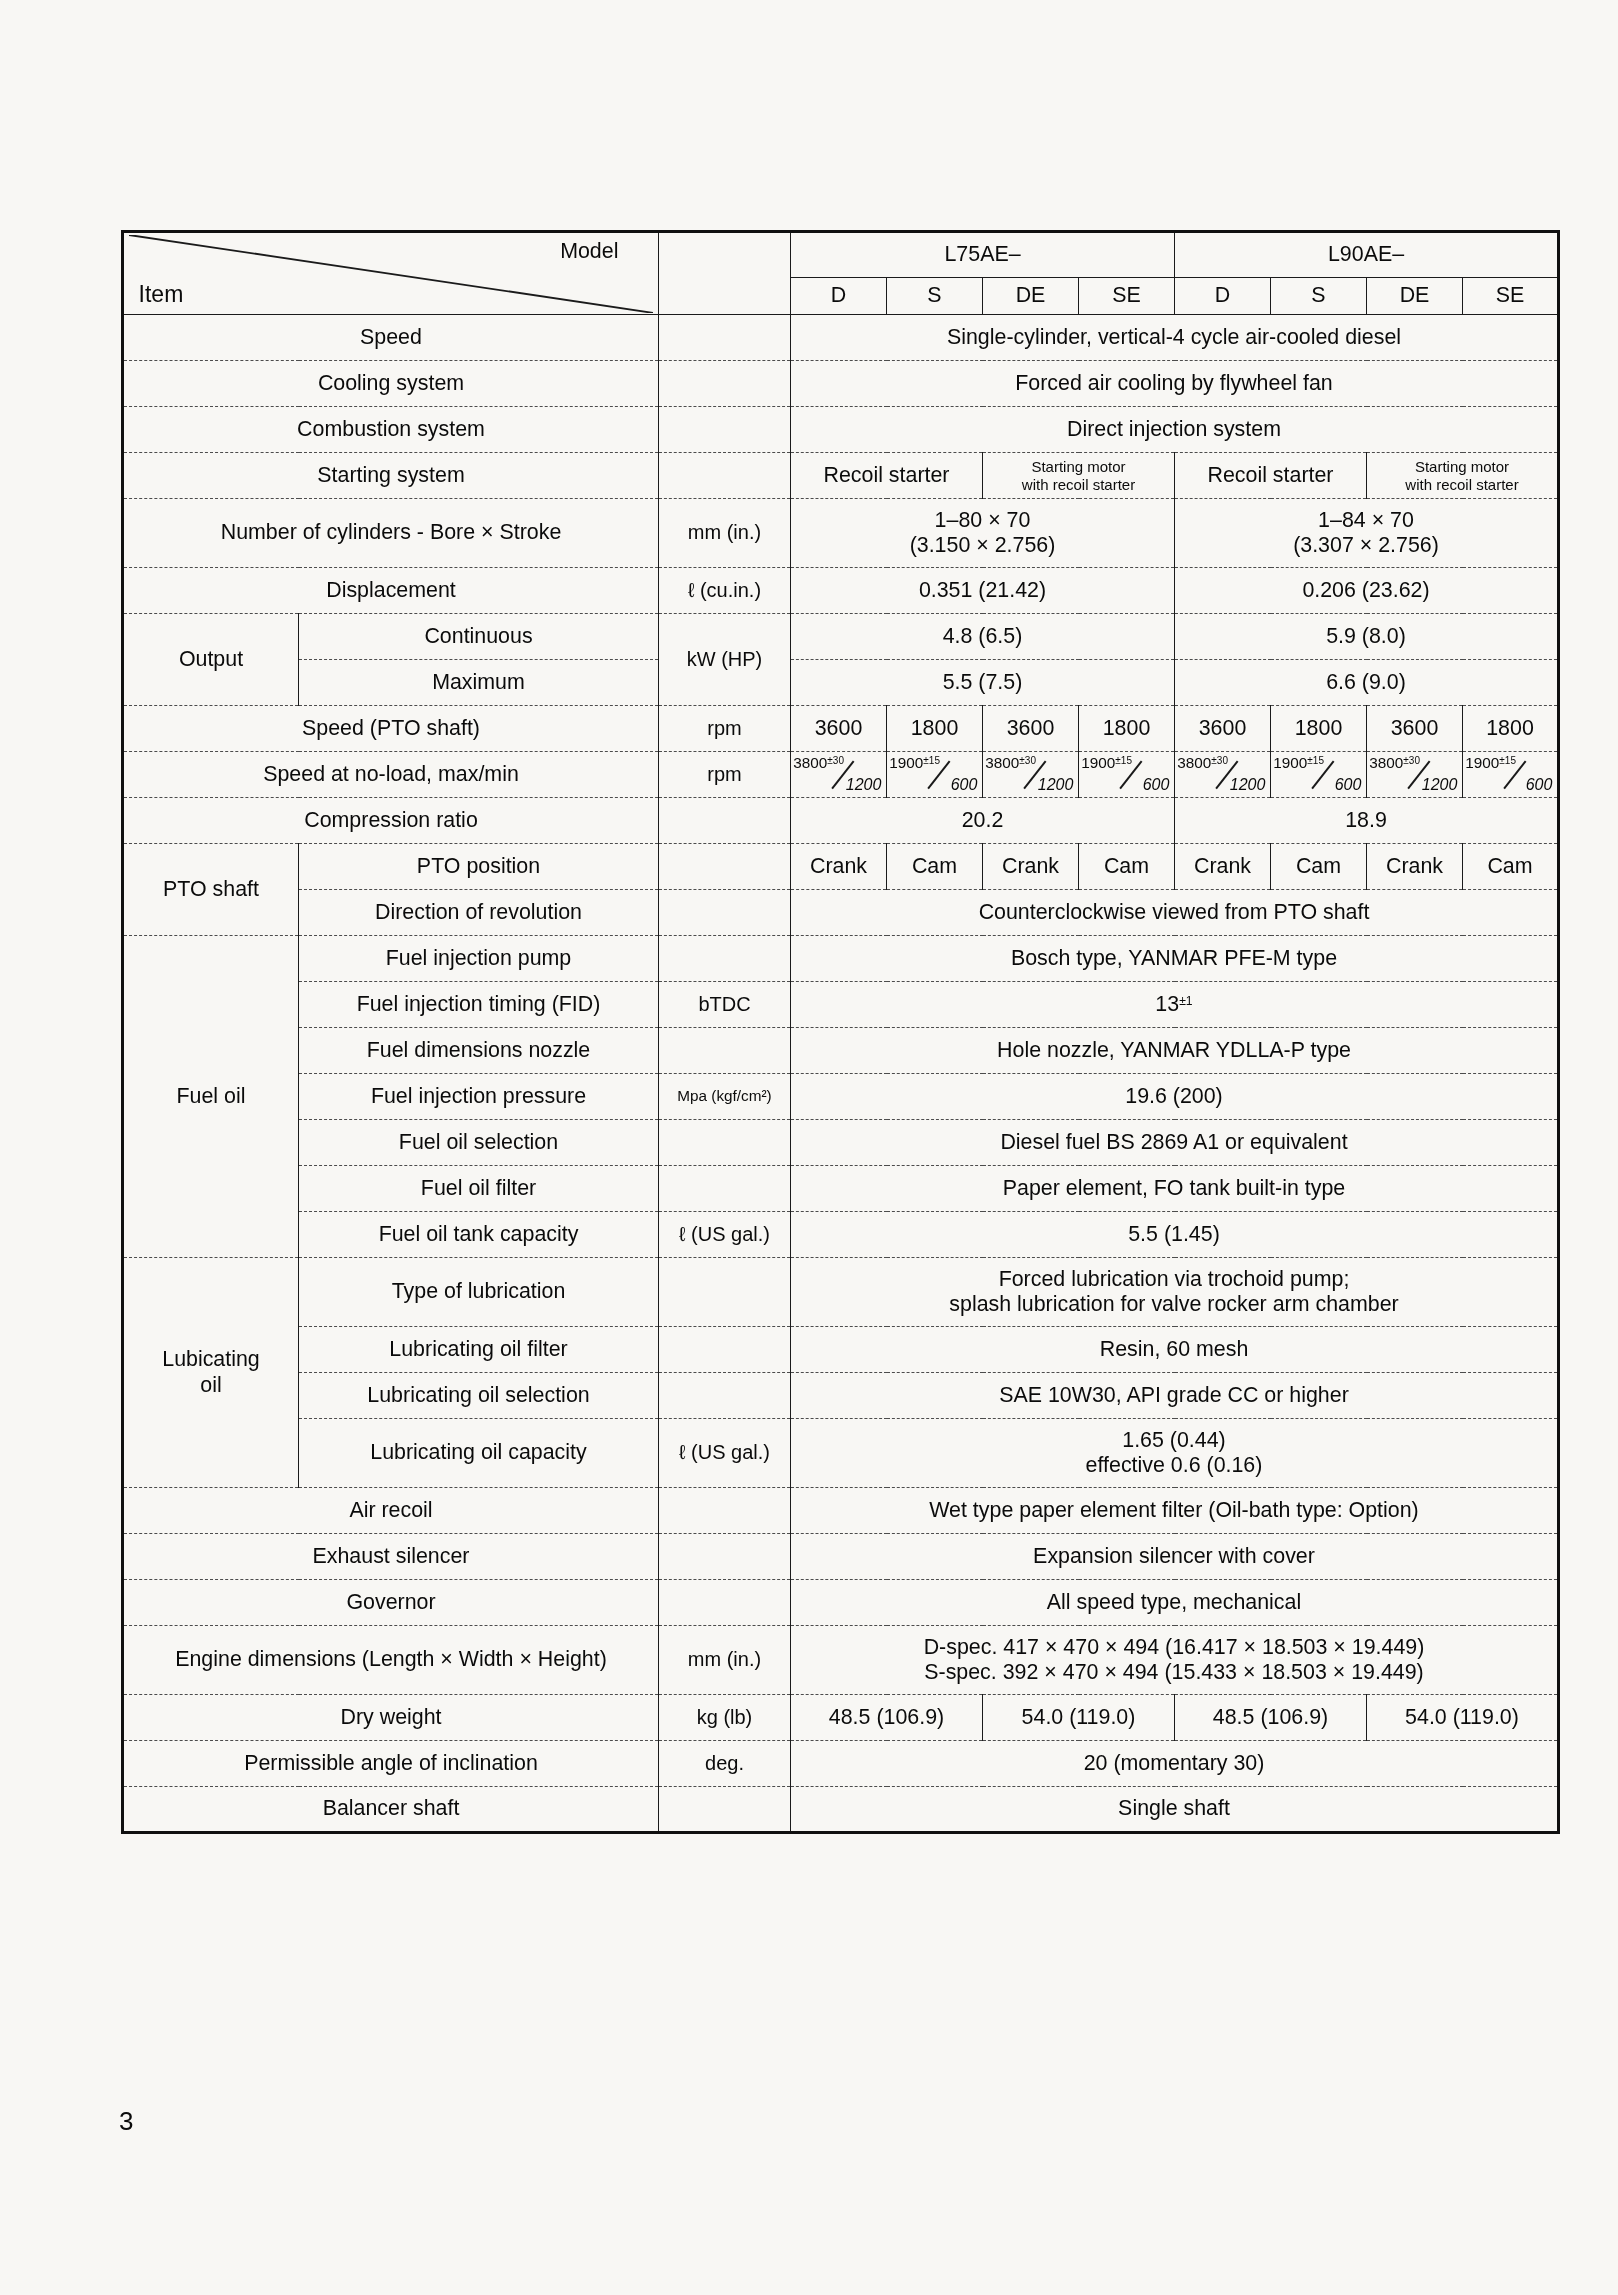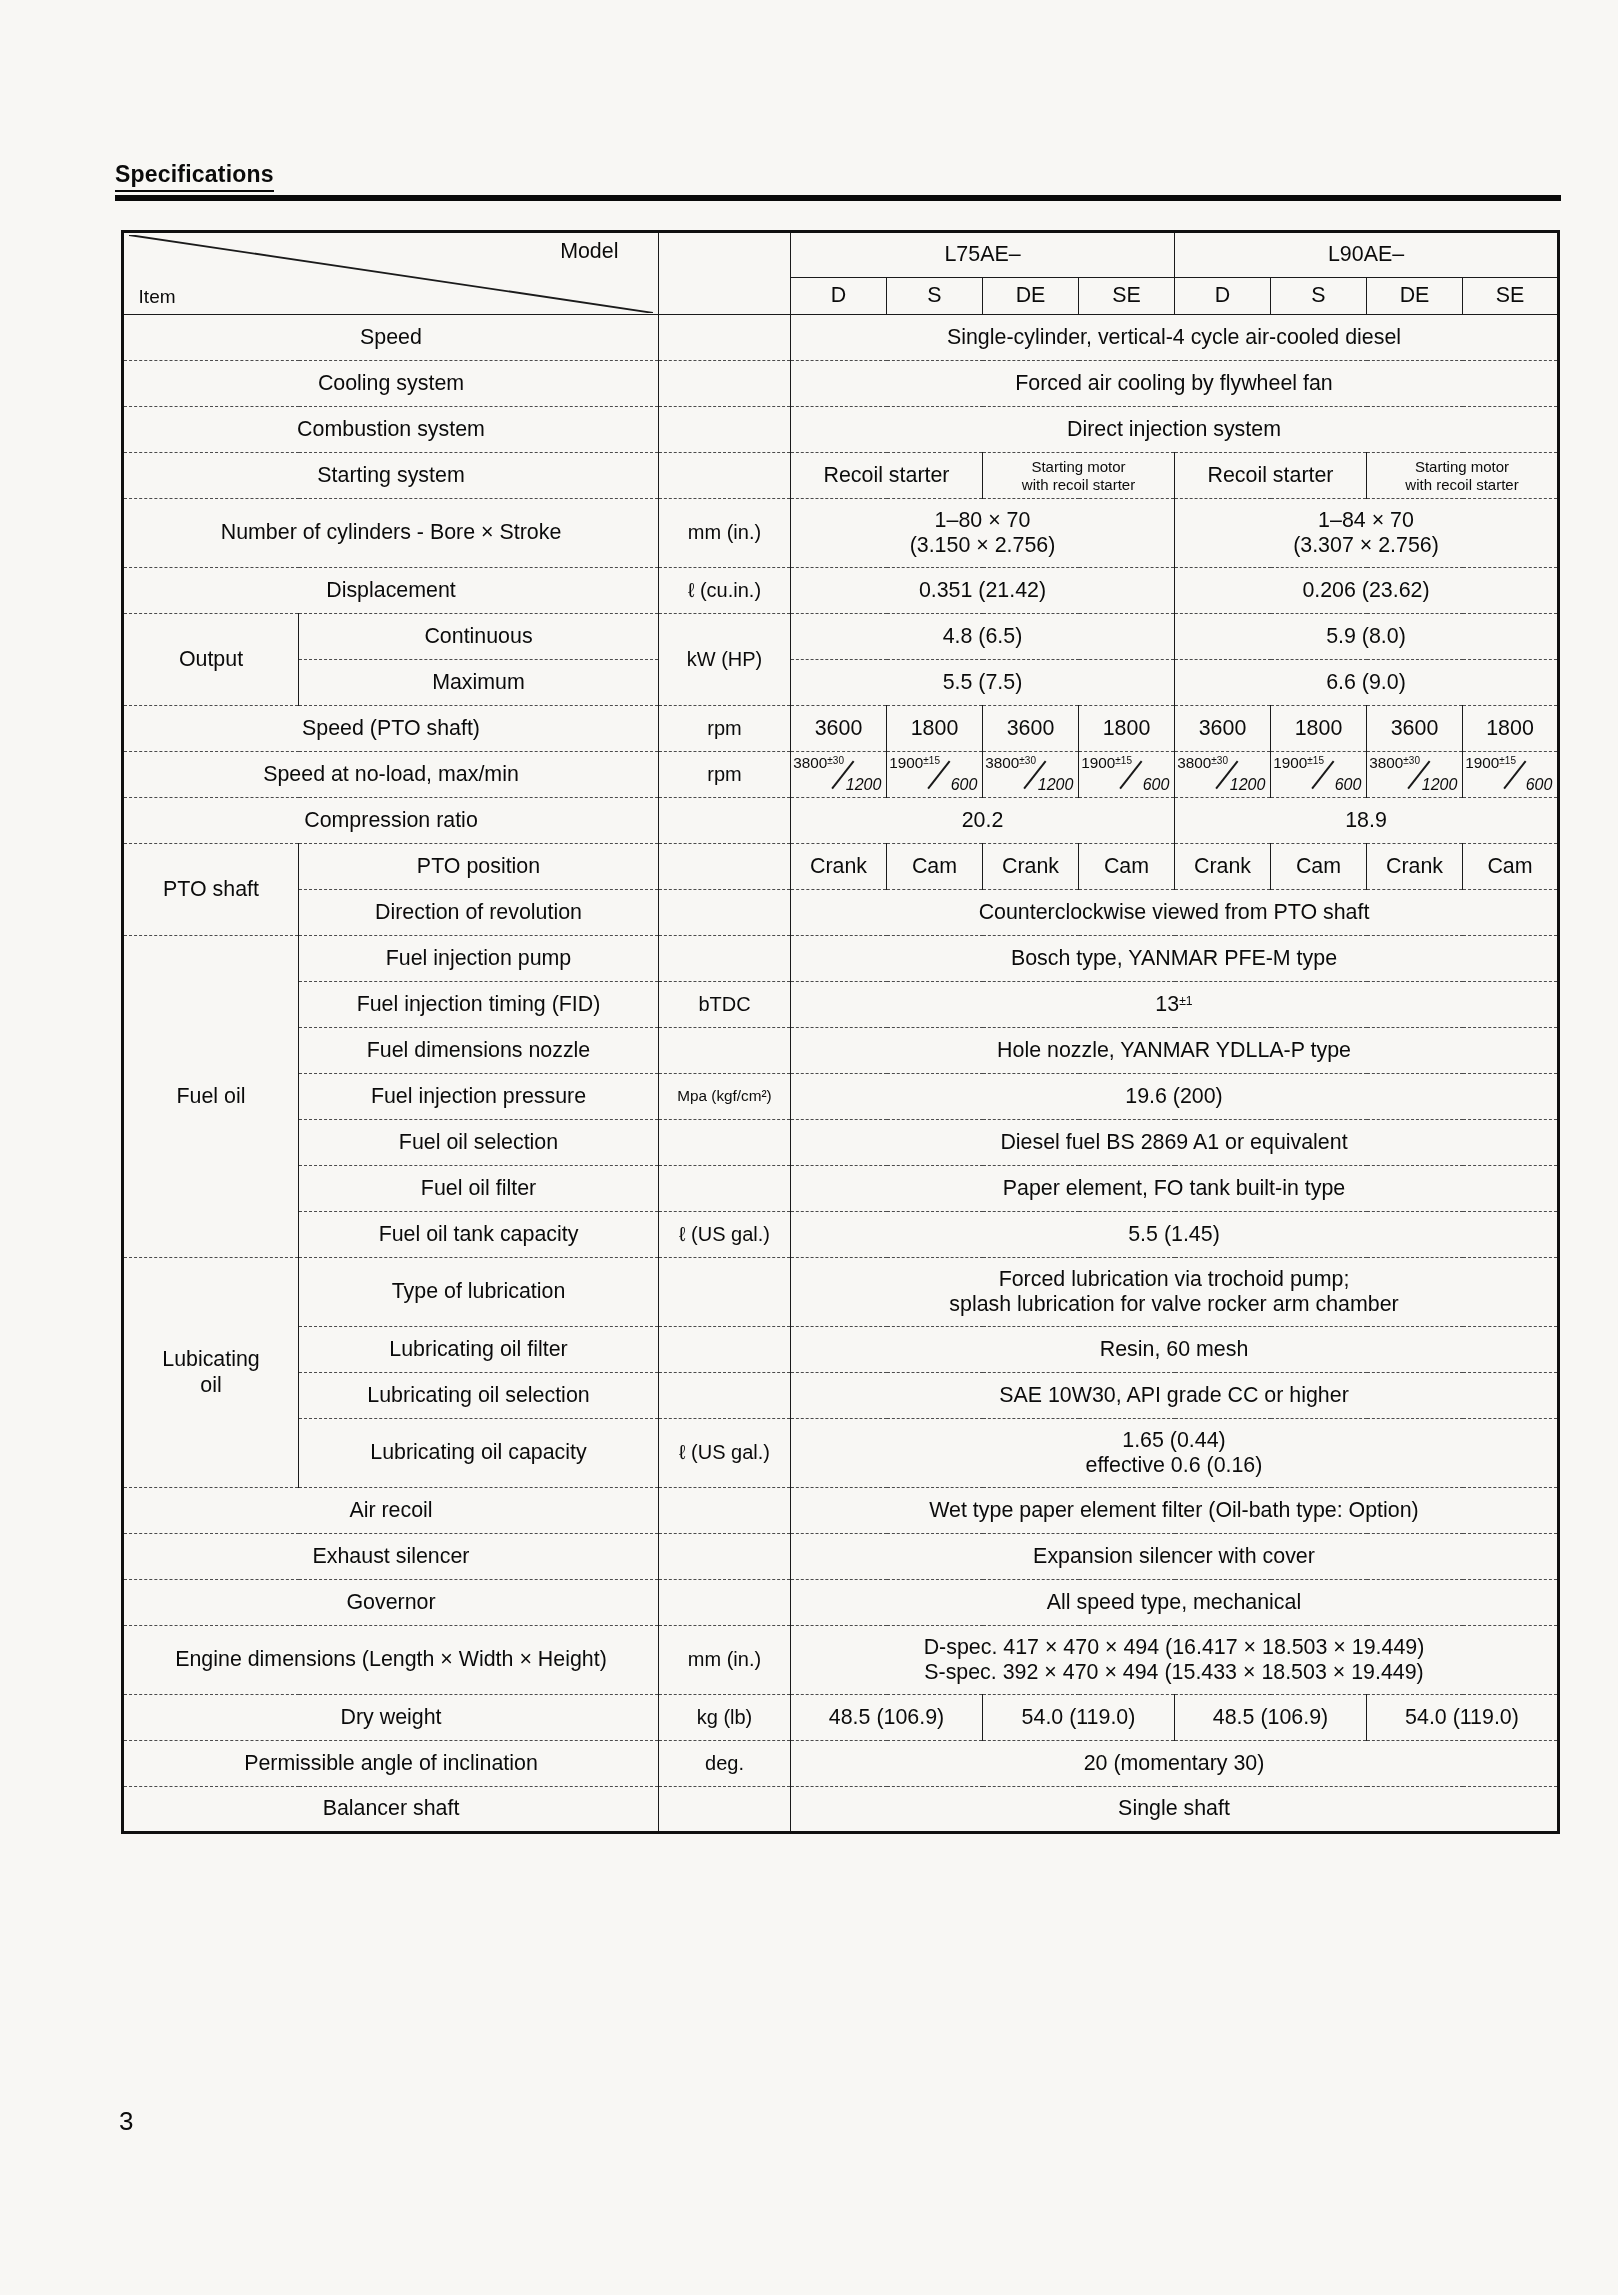--- a/index.html
+++ b/index.html
@@ -61,21 +61,21 @@
   .hrow1 td, .hrow2 td { border-bottom: 1.5px solid #1b1b1b; }
   .lbl, .glbl, .slbl { text-align: left; padding-left: 10px; }
   .unit { font-size: 20px; padding: 1.5px 1.5px; }
   .unit-sm { font-size: 15.3px; }
   .val-sm { font-size: 15px; line-height: 1.15; }
   .pre { white-space: pre-line; }
   .corner { padding: 0; }
   .corner-inner { position: relative; width: 100%; height: 78px; }
   .diag { position: absolute; left: 0; top: 0; width: 100%; height: 100%; }
   .corner-model { position: absolute; top: 4.6px; right: 35px; font-size: 21.4px; }
-  .corner-item  { position: absolute; bottom: 4.6px; left: 10px; font-size: 19px; }
+  .corner-item  { position: absolute; bottom: 4.6px; left: 10px; font-size: 23px; }
   .noload { position: relative; padding: 0; }
   .nl-top { position: absolute; top: 2.3px; left: 2.3px; font-size: 15.3px; white-space: nowrap; }
   .nl-sup { font-size: 10px; position: relative; top: -4.6px; }
   .nl-bottom { position: absolute; bottom: 2.3px; right: 4.6px; font-size: 16px; font-style: italic; }
   .nl-slash {
     position: absolute; left: 55%; top: 50%;
     width: 2.3px; height: 35px; background: #1a1a1a;
     transform: translate(-50%,-50%) rotate(38deg);
   }
   .tol-sup { font-size: 12.2px; position: relative; top: -5.4px; }
@@ -84,23 +84,20 @@
     left: 119px;
     top: 2106px;
     font-size: 26px;
   }
 </style>
 </head>
 <body>
 
 <div class="page">
 
-  <div class="heading-block">
-    <span class="heading">Specifications</span>
-  </div>
 
   <table class="spec-table">
     <colgroup>
       <col style="width:176px">
       <col style="width:360px">
       <col style="width:132px">
       <col style="width:96px">
         <col style="width:96px">
         <col style="width:96px">
         <col style="width:96px">

